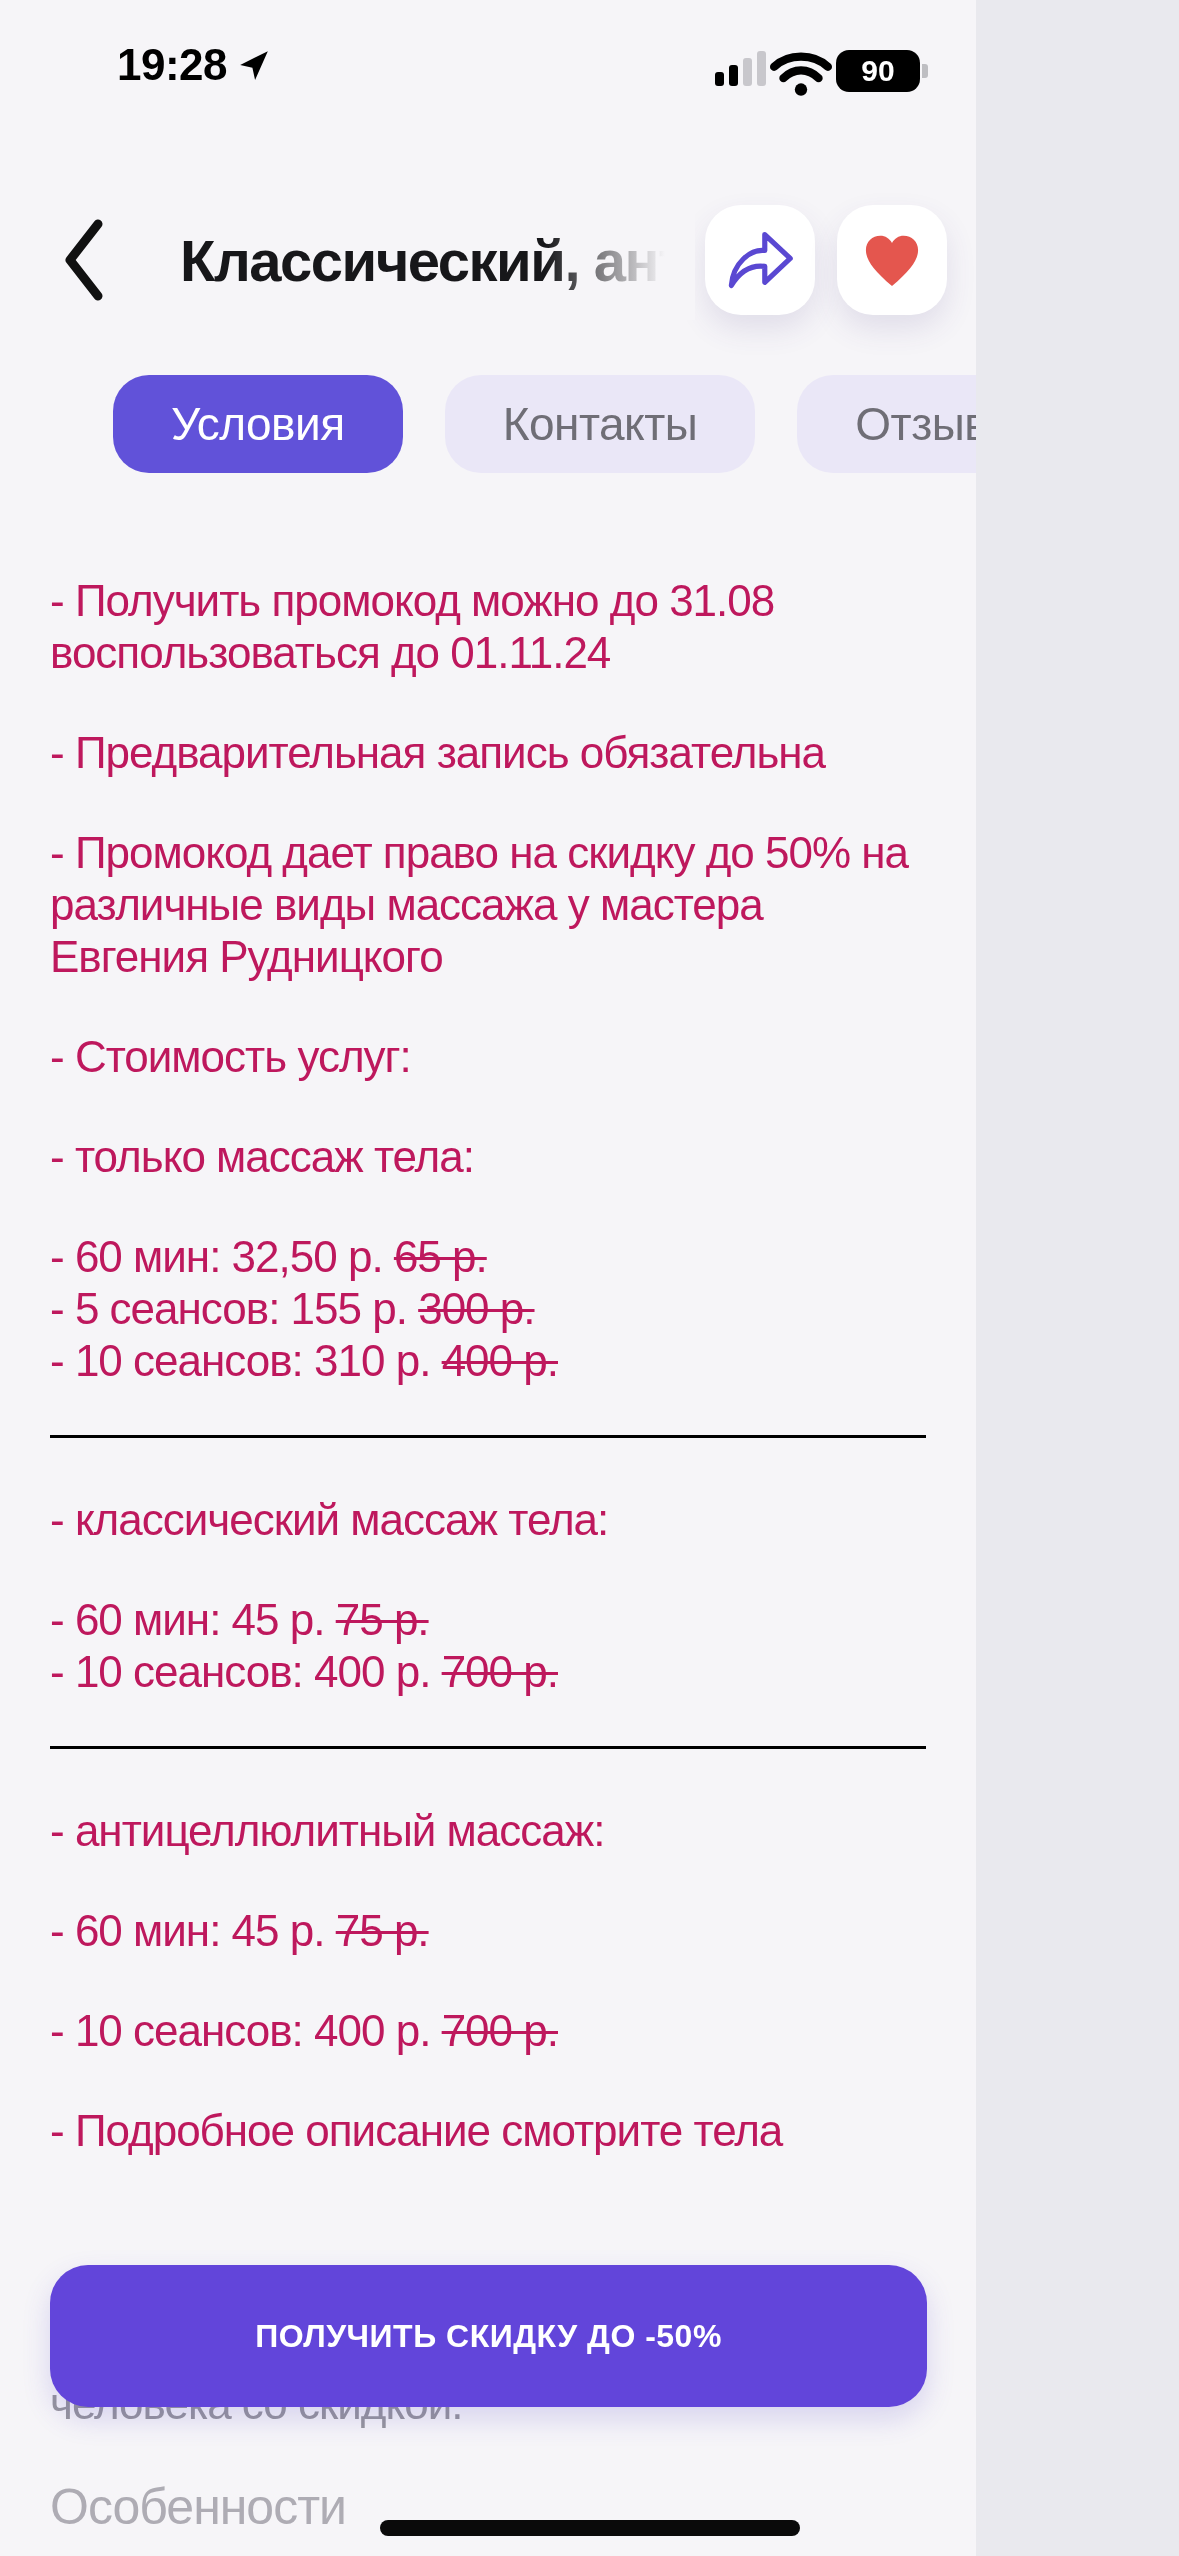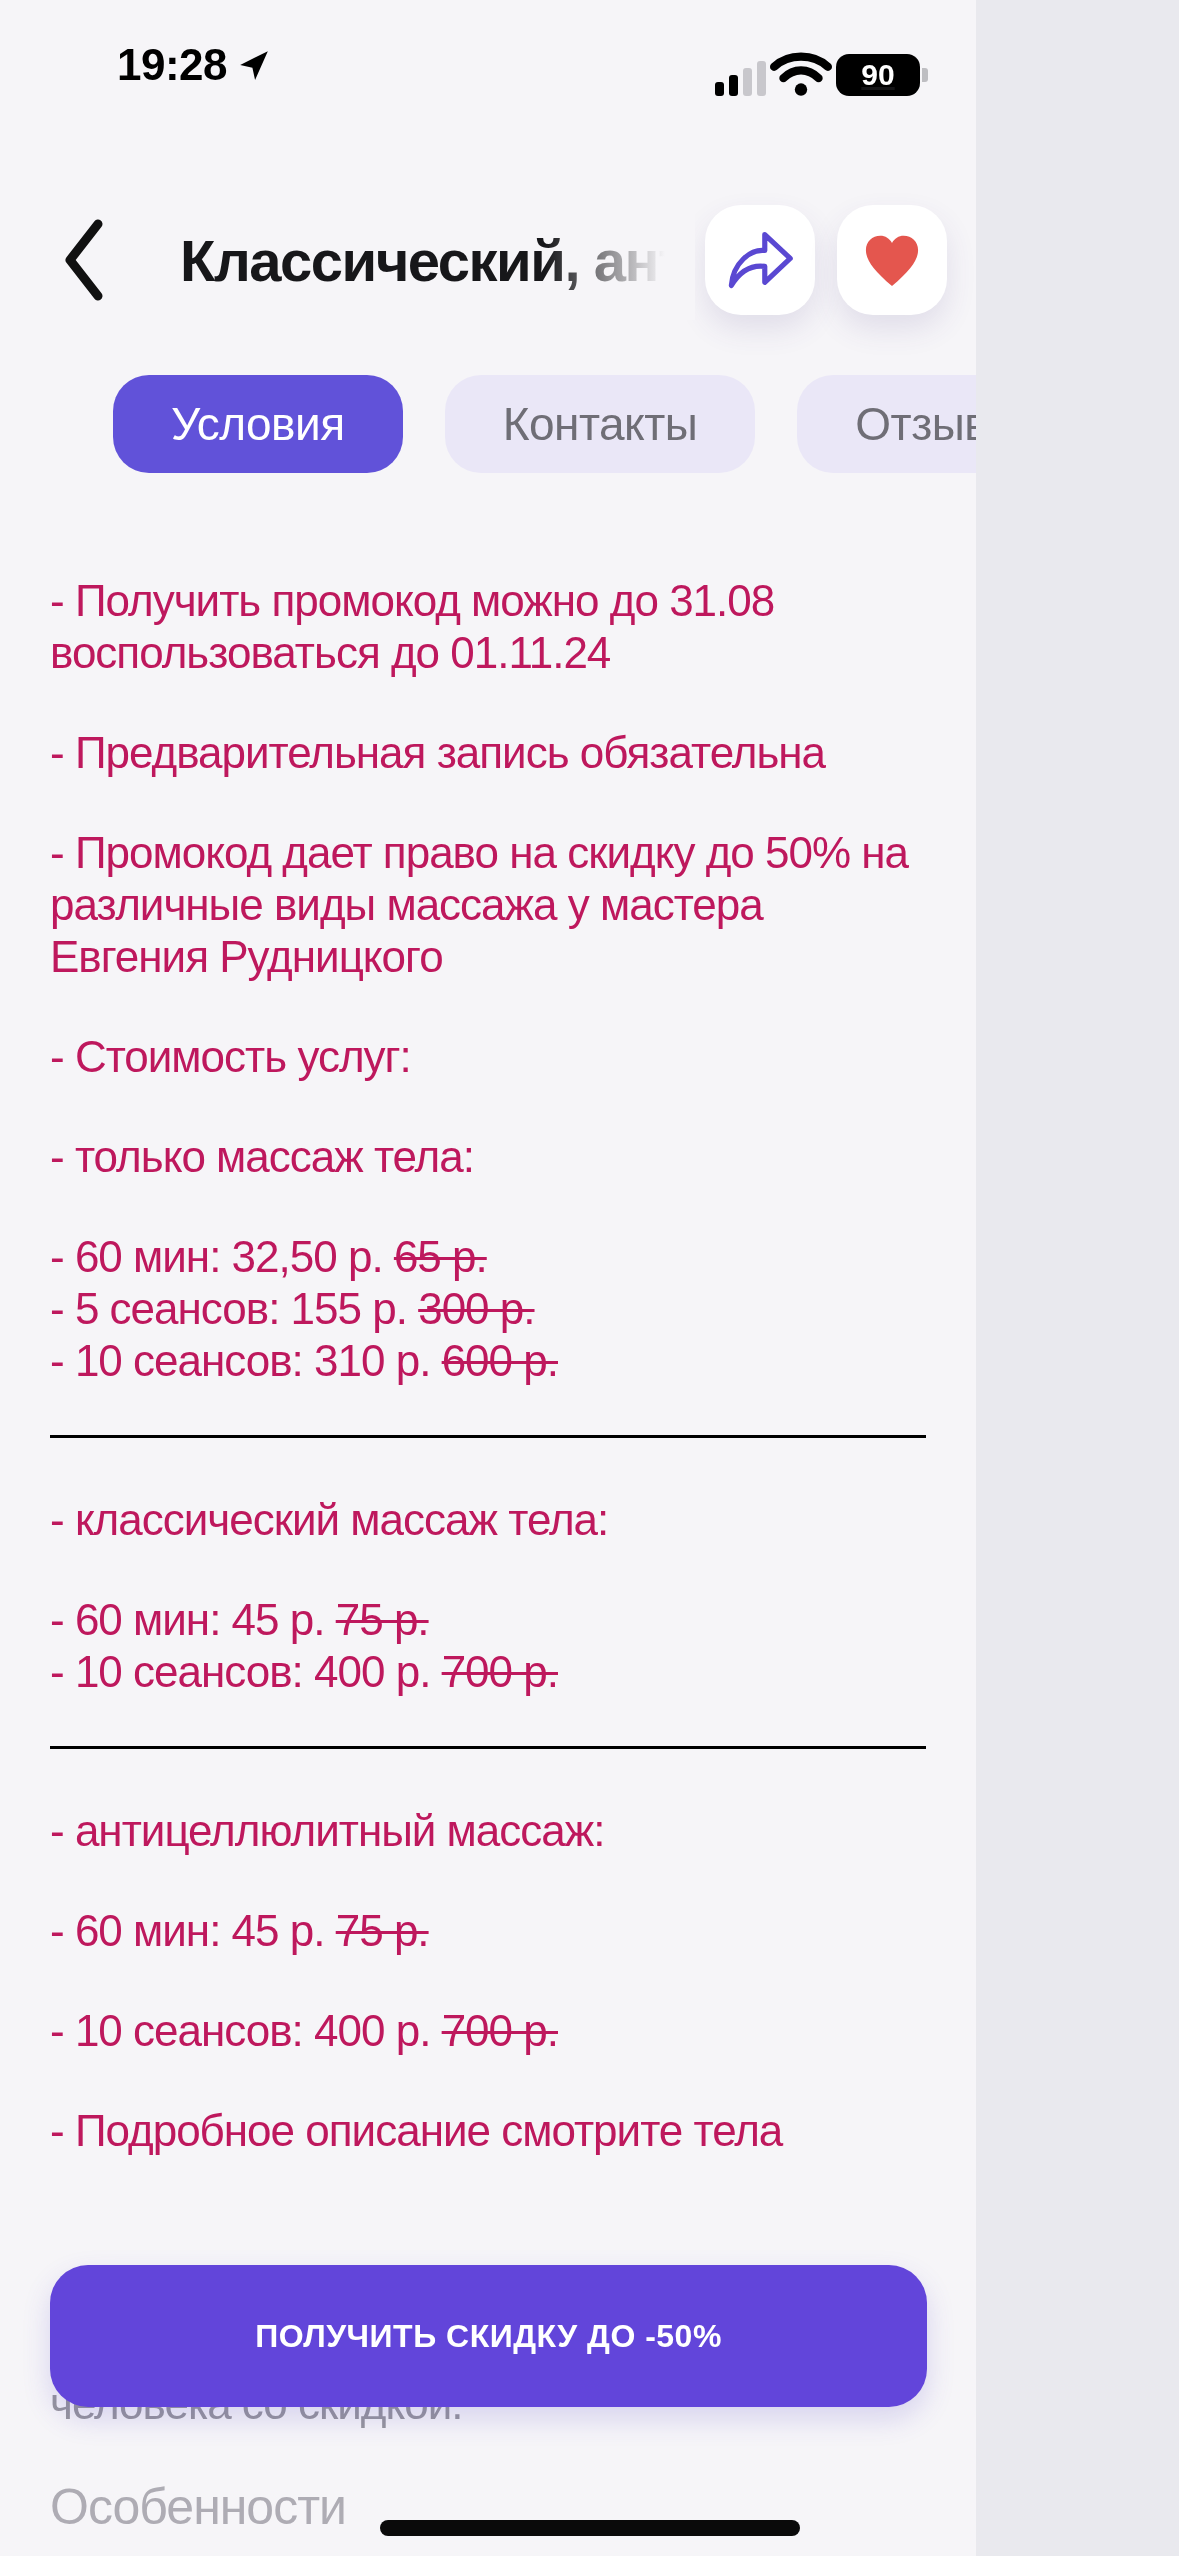--- a/index.html
+++ b/index.html
@@ -11,21 +11,21 @@
     background:#F6F5F8; overflow:hidden; color:#141416;
   }
 
   
   .statusbar { position:absolute; top:0; left:0; right:0; height:120px; }
   .sb-time {
     position:absolute; left:117px; top:40px;
     font-size:44px; font-weight:700; letter-spacing:-0.5px; color:#000;
     display:flex; align-items:center; gap:10px;
   }
-  .sb-right { position:absolute; right:48px; top:50px; display:flex; align-items:flex-end; gap:4px;text-decoration:underline; }
+  .sb-right { position:absolute; right:48px; top:50px; display:flex; align-items:flex-start; gap:4px; }
   .signal { display:flex; align-items:flex-end; gap:5px; height:36px; }
   .signal i { display:block; width:9px; border-radius:3px; background:#000; }
   .signal i.dim { background:#C8C7CC; }
   .battery { display:flex; align-items:center; }
   .battery .cell {
     width:84px; height:42px; background:#000; border-radius:13px;
     color:#fff; font-size:30px; font-weight:700;
     display:flex; align-items:center; justify-content:center;
   }
   .battery .tip { width:6px; height:14px; background:#BEBEC2; border-radius:0 3px 3px 0; margin-left:2px; }
@@ -157,21 +157,21 @@
   <div class="content">
     <div class="para">- Получить промокод можно до 31.08 воспользоваться до 01.11.24</div>
     <div class="para">- Предварительная запись обязательна</div>
     <div class="para">- Промокод дает право на скидку до 50% на различные виды массажа у мастера Евгения Рудницкого</div>
     <div class="para">- Стоимость услуг:</div>
     <div class="para">- только массаж тела:</div>
 
     <div class="para">
       <div><span>- 60 мин: 32,50 р. </span><span class="old">65 р.</span></div>
       <div><span>- 5 сеансов: 155 р. </span><span class="old">300 р.</span></div>
-      <div><span>- 10 сеансов: 310 р. </span><span class="old">600 р.</span></div>
+      <div><span>- 10 сеансов: 310 р. </span><span class="old">400 р.</span></div>
     </div>
 
     <div class="hr"></div>
 
     <div class="para">- классический массаж тела:</div>
 
     <div class="para">
       <div><span>- 60 мин: 45 р. </span><span class="old">75 р.</span></div>
       <div><span>- 10 сеансов: 400 р. </span><span class="old">700 р.</span></div>
     </div>

